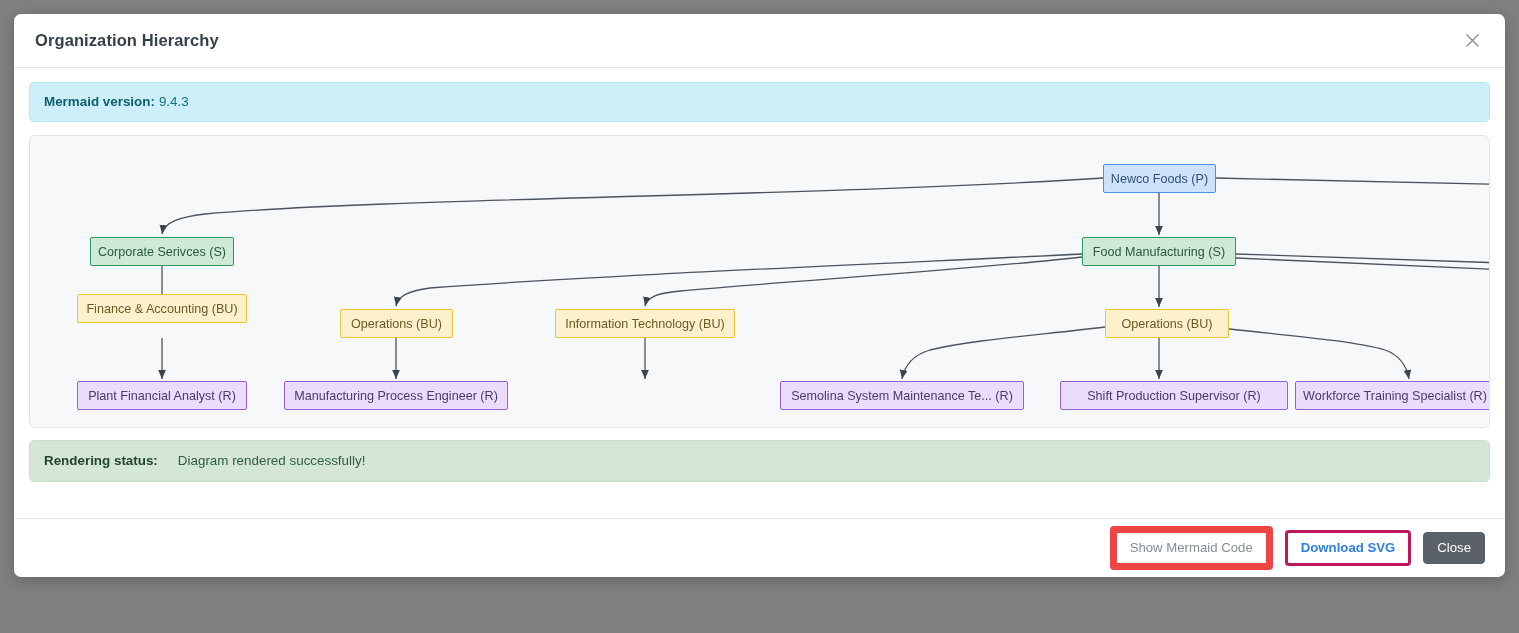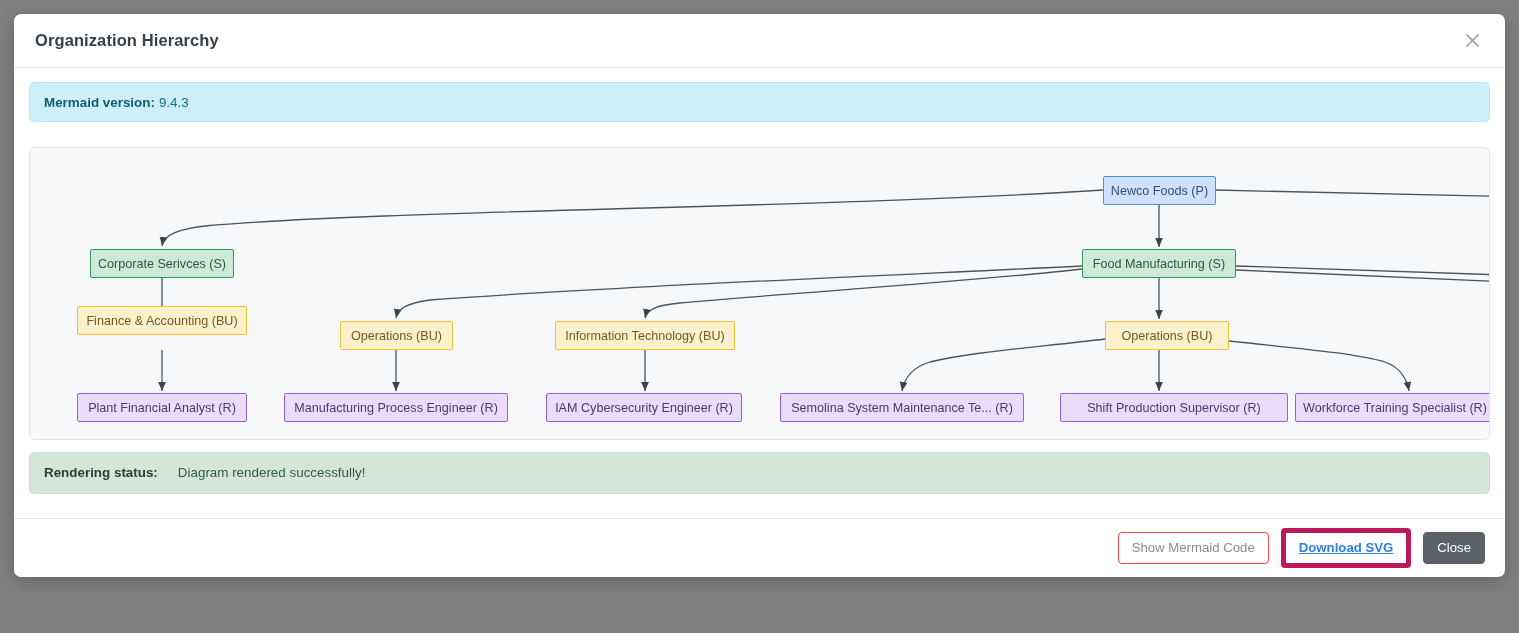--- a/index.html
+++ b/index.html
@@ -58,36 +58,36 @@
     padding: 11px 14px;
     font-size: 13.4px;
     line-height: 1.15;
   }
   .alert-info {
     background: #cdeffa;
     color: #10707f;
     border: 1px solid #b8e8f7;
     height: 40px;
     display: flex;
-    align-items: flex-end;
+    align-items: center;
   }
   .alert-info b { color: #0d5f6e; margin-right: 4px; }
   .alert-success {
     background: #d4e6d8;
     color: #2f5d3c;
     border: 1px solid #cadfcf;
     height: 42px;
     display: flex;
     align-items: center;
     margin-top: 12px;
   }
   .alert-success b { color: #22452c; margin-right: 20px; }
 
   .diagram-box {
-    margin-top: 25px;
+    margin-top: 13px;
     flex: 0 0 293px;
     border: 1px solid #e3e5e8;
     border-radius: 6px;
     background: #f7f8fa;
     position: relative;
     overflow: hidden;
   }
   .diagram-canvas {
     position: absolute;
     left: 0; top: 0;
@@ -128,22 +128,22 @@
     padding: 0 20px 0 0;
   }
   .btn {
     font-size: 13.2px;
     border-radius: 4px;
     padding: 7px 13px;
     cursor: pointer;
     line-height: 1.2;
     font-family: "Liberation Sans", sans-serif;
   }
-  .btn-outline-secondary { background:#fff; border:1px solid #ef4444; color:#868e96; }
-  .btn-outline-primary   { background:#fff; border:5px solid #be185d; color:#2f7fe0; font-weight:bold;text-decoration:underline; }
+  .btn-outline-secondary { background:#fff; border:7px solid #ef4444; color:#868e96; }
+  .btn-outline-primary   { background:#fff; border:3px solid #be185d; color:#2f7fe0; font-weight:bold; }
   .btn-secondary         { background:#5a6169; border:1px solid #5a6169; color:#ffffff; }
 </style>
 </head>
 <body>
 
 <div class="modal">
 
   <div class="modal-header">
     <div class="modal-title">Organization Hierarchy</div>
     <div class="close-x">
@@ -220,23 +220,20 @@
           </div>
           <div class="node bu" style="left: 1075px; top: 173px; width: 124px;">
             <span>Operations (BU)</span>
           </div>
           <div class="node role" style="left: 47px; top: 245px; width: 170px;">
             <span>Plant Financial Analyst (R)</span>
           </div>
           <div class="node role" style="left: 254px; top: 245px; width: 224px;">
             <span>Manufacturing Process Engineer (R)</span>
           </div>
-          <div class="node role" style="left: 516px; top: 245px; width: 196px;">
-            <span>IAM Cybersecurity Engineer (R)</span>
-          </div>
           <div class="node role" style="left: 750px; top: 245px; width: 244px;">
             <span>Semolina System Maintenance Te... (R)</span>
           </div>
           <div class="node role" style="left: 1030px; top: 245px; width: 228px;">
             <span>Shift Production Supervisor (R)</span>
           </div>
           <div class="node role" style="left: 1265px; top: 245px; width: 200px;">
             <span>Workforce Training Specialist (R)</span>
           </div>
         </div>

